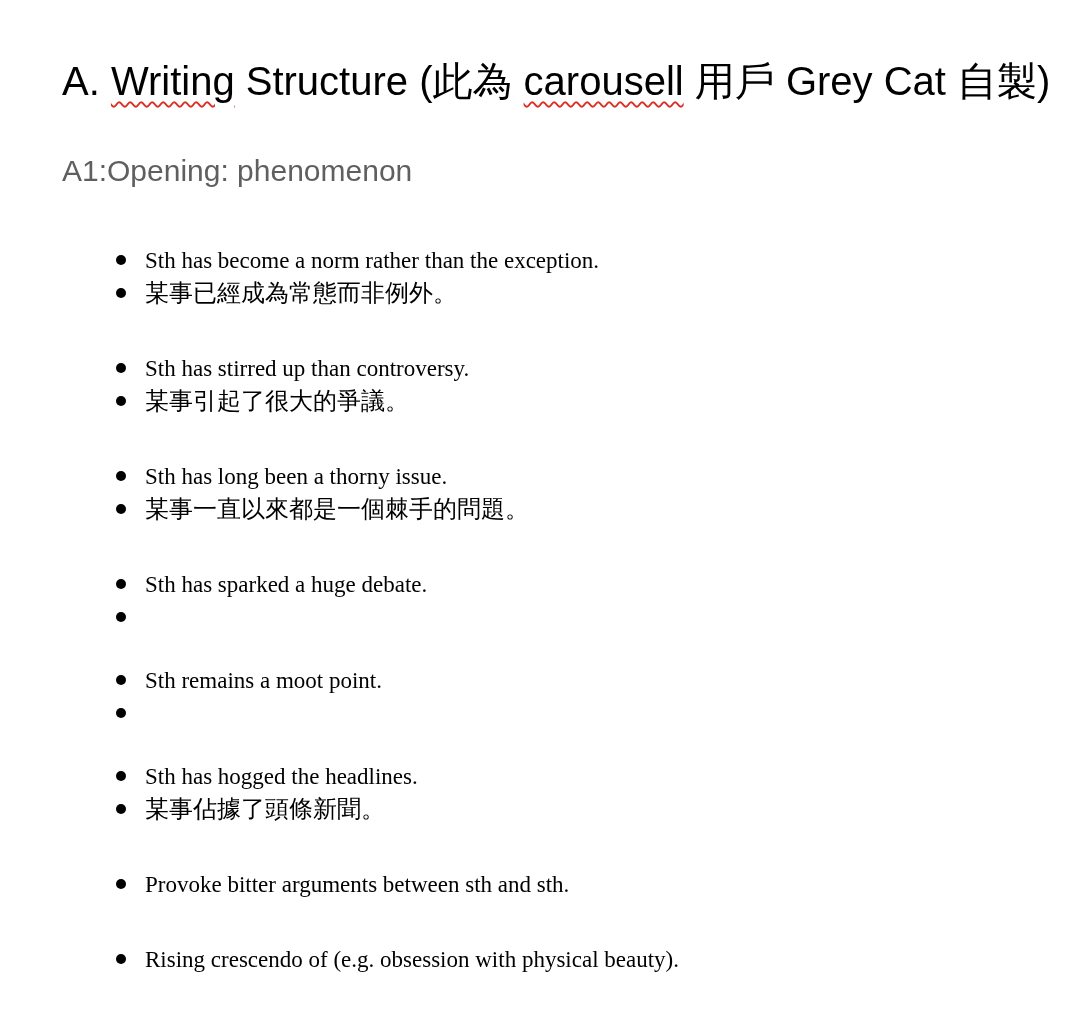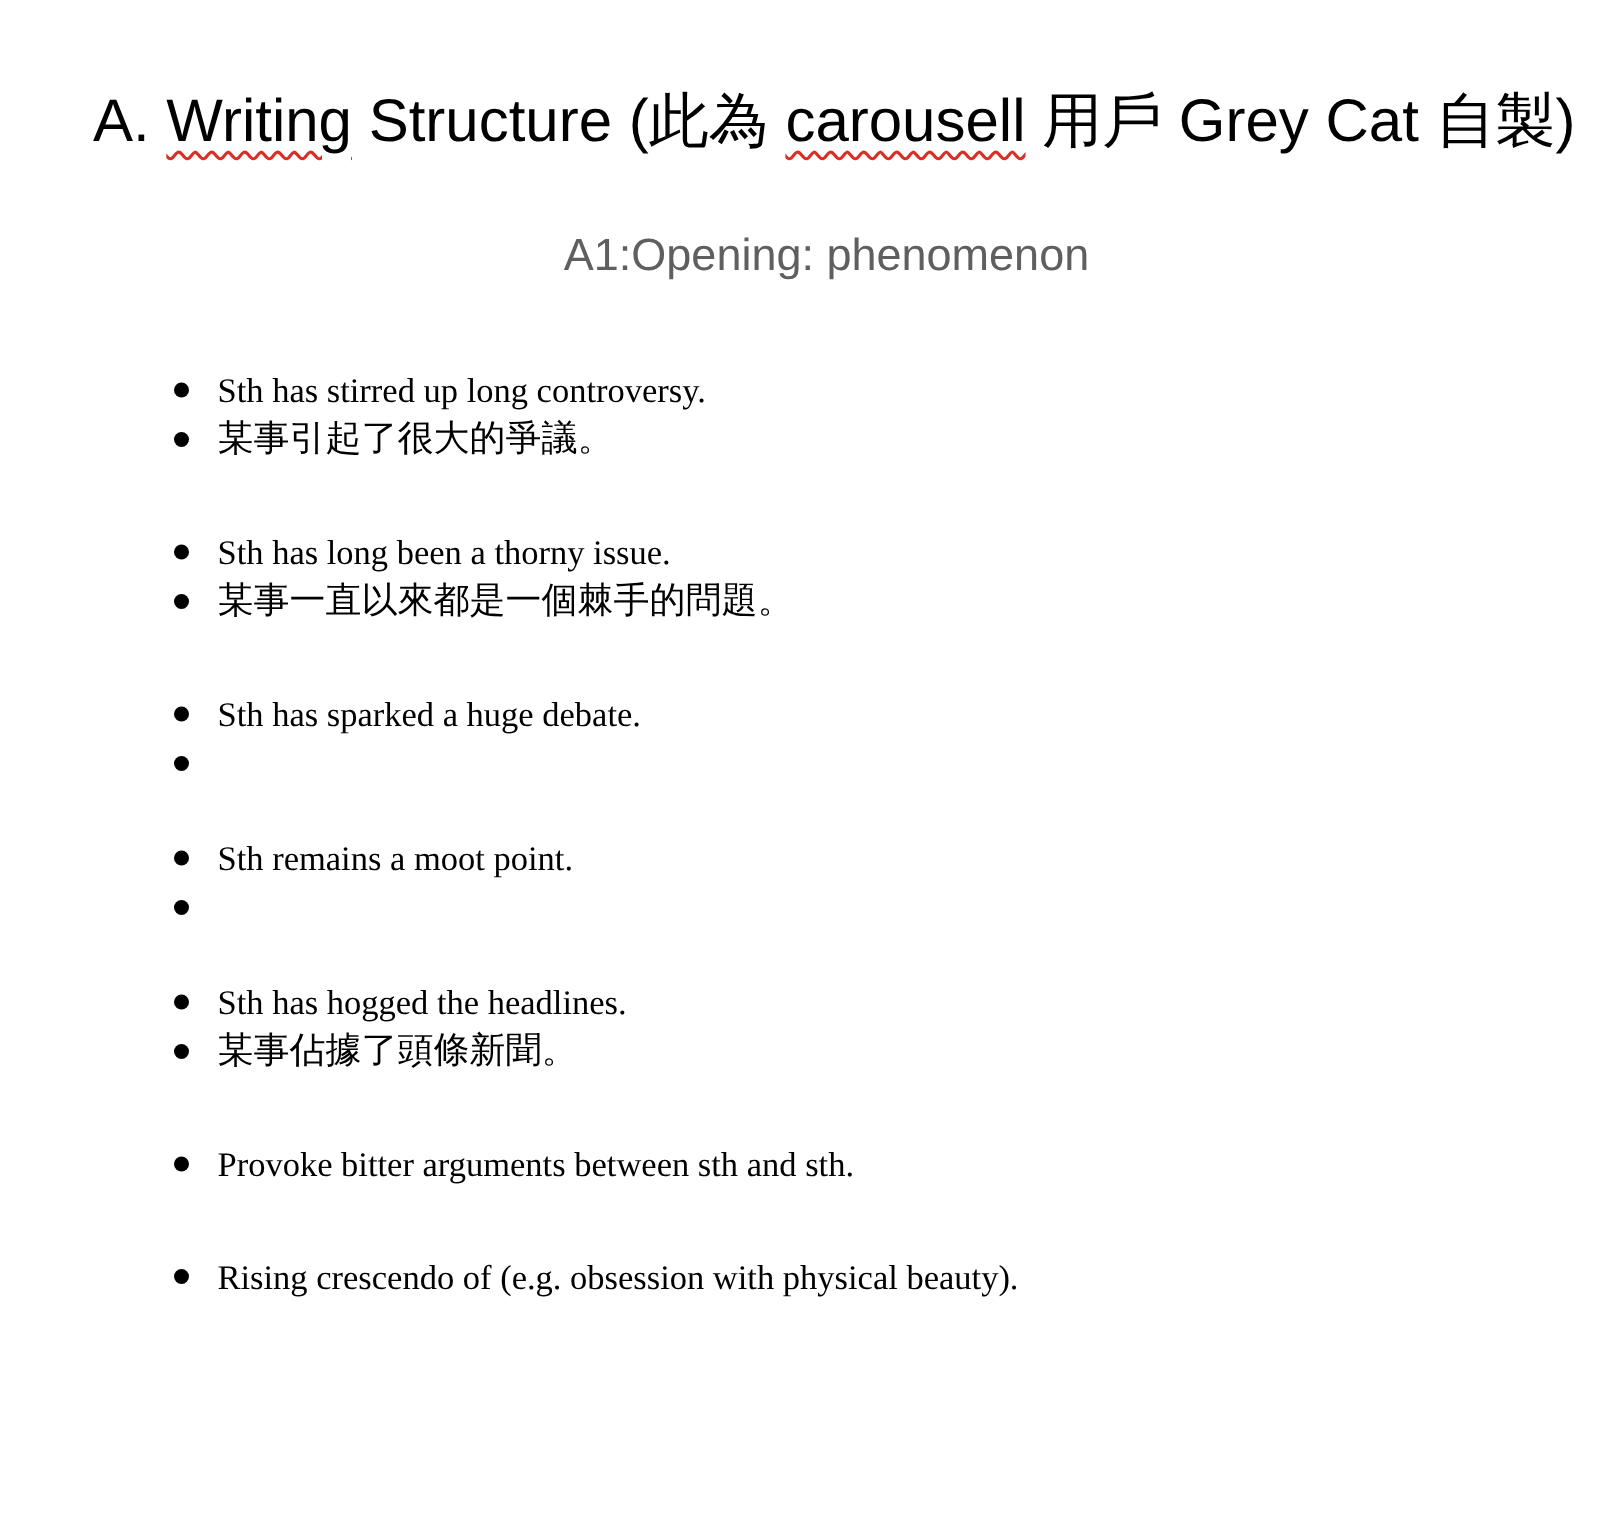--- a/index.html
+++ b/index.html
@@ -32,21 +32,20 @@
     text-decoration-thickness: 2px;
     text-underline-offset: 6px;
   }
   .section-heading {
     margin-top: 48px;
     font-family: "Liberation Sans", "DejaVu Sans", sans-serif;
     font-size: 30px;
     font-weight: 400;
     color: #5f5f5f;
     line-height: 1.25;
-    text-align: center;
   }
   .bullet-list {
     margin-top: 54px;
     margin-left: 54px;
   }
   .pair {
     margin-bottom: 42px;
   }
   .line {
     display: flex;
@@ -76,25 +75,35 @@
 </head>
 <body>
 
 <div class="doc">
 
   <h1 class="doc-title"><span>A. </span><span class="squiggle">Writing</span><span> Structure (此為 </span><span class="squiggle">carousell</span><span> 用戶 Grey Cat 自製)</span></h1>
 
   <h2 class="section-heading">A1:Opening: phenomenon</h2>
 
   <div class="bullet-list">
+    <div class="pair">
+      <div class="line line-en">
+        <span class="bullet"></span>
+        <span class="line-text">Sth has become a norm rather than the exception.</span>
+      </div>
+      <div class="line line-zh">
+        <span class="bullet"></span>
+        <span class="line-text">某事已經成為常態而非例外。</span>
+      </div>
+    </div>
 
     <div class="pair">
       <div class="line line-en">
         <span class="bullet"></span>
-        <span class="line-text">Sth has stirred up long controversy.</span>
+        <span class="line-text">Sth has stirred up than controversy.</span>
       </div>
       <div class="line line-zh">
         <span class="bullet"></span>
         <span class="line-text">某事引起了很大的爭議。</span>
       </div>
     </div>
 
     <div class="pair">
       <div class="line line-en">
         <span class="bullet"></span>

